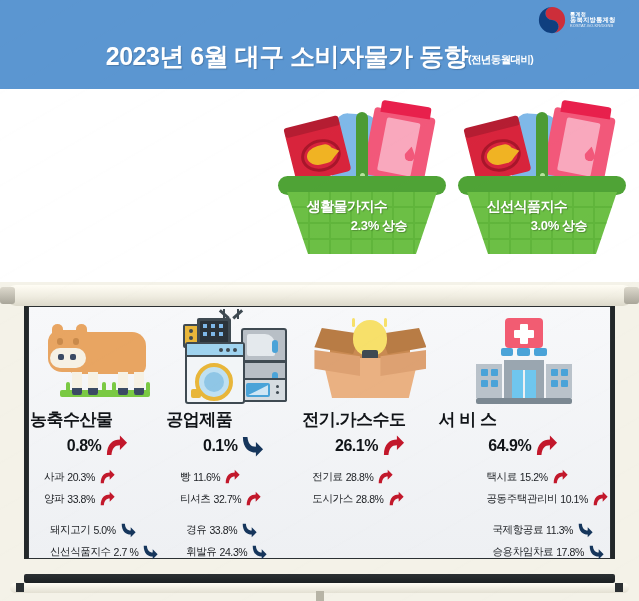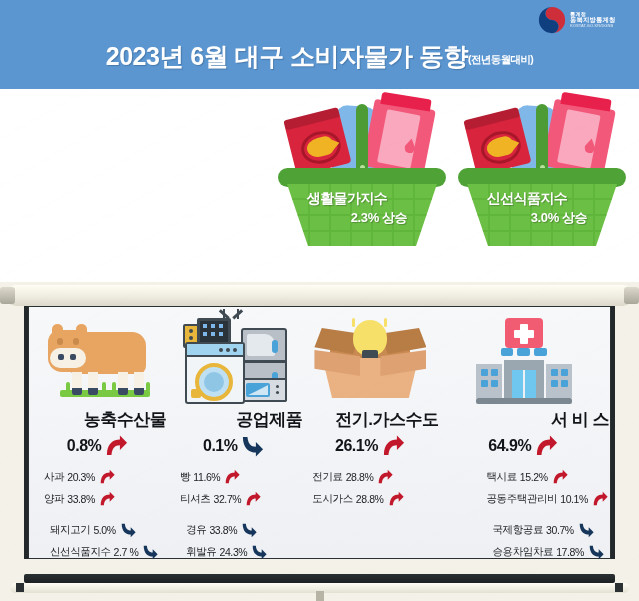--- a/index.html
+++ b/index.html
@@ -80,21 +80,21 @@
     position: absolute; left: 50%; top: 152px; margin-left: -20px;
     width: 40px; height: 22px; background: #9c9c96;
     clip-path: polygon(22% 0, 78% 0, 100% 100%, 0 100%);
   }
   .mon-foot {
     position: absolute; left: 50%; top: 170px; margin-left: -53px;
     width: 106px; height: 9px; background: #9c9c96; border-radius: 5px;
   }
 
   
-  .basket { position: absolute; top: 96px; width: 170px; height: 150px; }
+  .basket { position: absolute; top: 104px; width: 170px; height: 150px; }
   .basket.b1 { left: 277px; }
   .basket.b2 { left: 457px; }
 
   .bk-goods { position: absolute; left: 9px; top: 2px; width: 152px; height: 78px; }
   .g-can {
     position: absolute; left: 4px; top: 20px; width: 56px; height: 52px;
     background: #d8243c; border-radius: 4px; transform: rotate(-14deg);
   }
   .g-can-top {
     position: absolute; left: 0; top: -5px; width: 56px; height: 10px;
@@ -221,21 +221,21 @@
   }
 
   
   .cols {
     position: absolute; left: 30px; top: 26px; width: 579px; height: 249px;
     display: flex;
   }
   .col { flex: 1 1 0; position: relative; padding-top: 4px; }
   .col-art { height: 92px; display: flex; align-items: flex-end; justify-content: center; }
   .col-title {
-    text-align: right; font-size: 17px; font-weight: bold;
+    text-align: left; font-size: 17px; font-weight: bold;
     color: #111418; letter-spacing: -0.5px; margin-top: 4px;
   }
   .col-main {
     display: flex; align-items: center; justify-content: center;
     gap: 2px; margin-top: 2px;
   }
   .col-main .v { font-size: 16px; font-weight: bold; color: #111418; letter-spacing: -0.5px; }
   .items { margin-top: 9px; padding-left: 10px; }
   .itm {
     display: flex; align-items: center; gap: 3px;
@@ -681,21 +681,21 @@
           <div class="itm">
             <span class="nm">공동주택관리비</span>
             <span class="vl">10.1%</span>
             <svg class="arw" viewBox="0 0 40 40">
                 <path d="M6 34 C6 16 16 10 26 10 L26 4 L37 15 L26 26 L26 19 C18 19 14 24 13 34 Z" fill="#c2182b"></path>
               </svg>
           </div>
           <div class="gap"></div>
           <div class="itm ind">
             <span class="nm">국제항공료</span>
-            <span class="vl">30.7%</span>
+            <span class="vl">11.3%</span>
             <svg class="arw" viewBox="0 0 40 40">
                 <path d="M6 6 C6 24 16 30 26 30 L26 36 L37 25 L26 14 L26 21 C18 21 14 16 13 6 Z" fill="#16365c"></path>
               </svg>
           </div>
           <div class="itm ind">
             <span class="nm">승용차임차료</span>
             <span class="vl">17.8%</span>
             <svg class="arw" viewBox="0 0 40 40">
                 <path d="M6 6 C6 24 16 30 26 30 L26 36 L37 25 L26 14 L26 21 C18 21 14 16 13 6 Z" fill="#16365c"></path>
               </svg>

